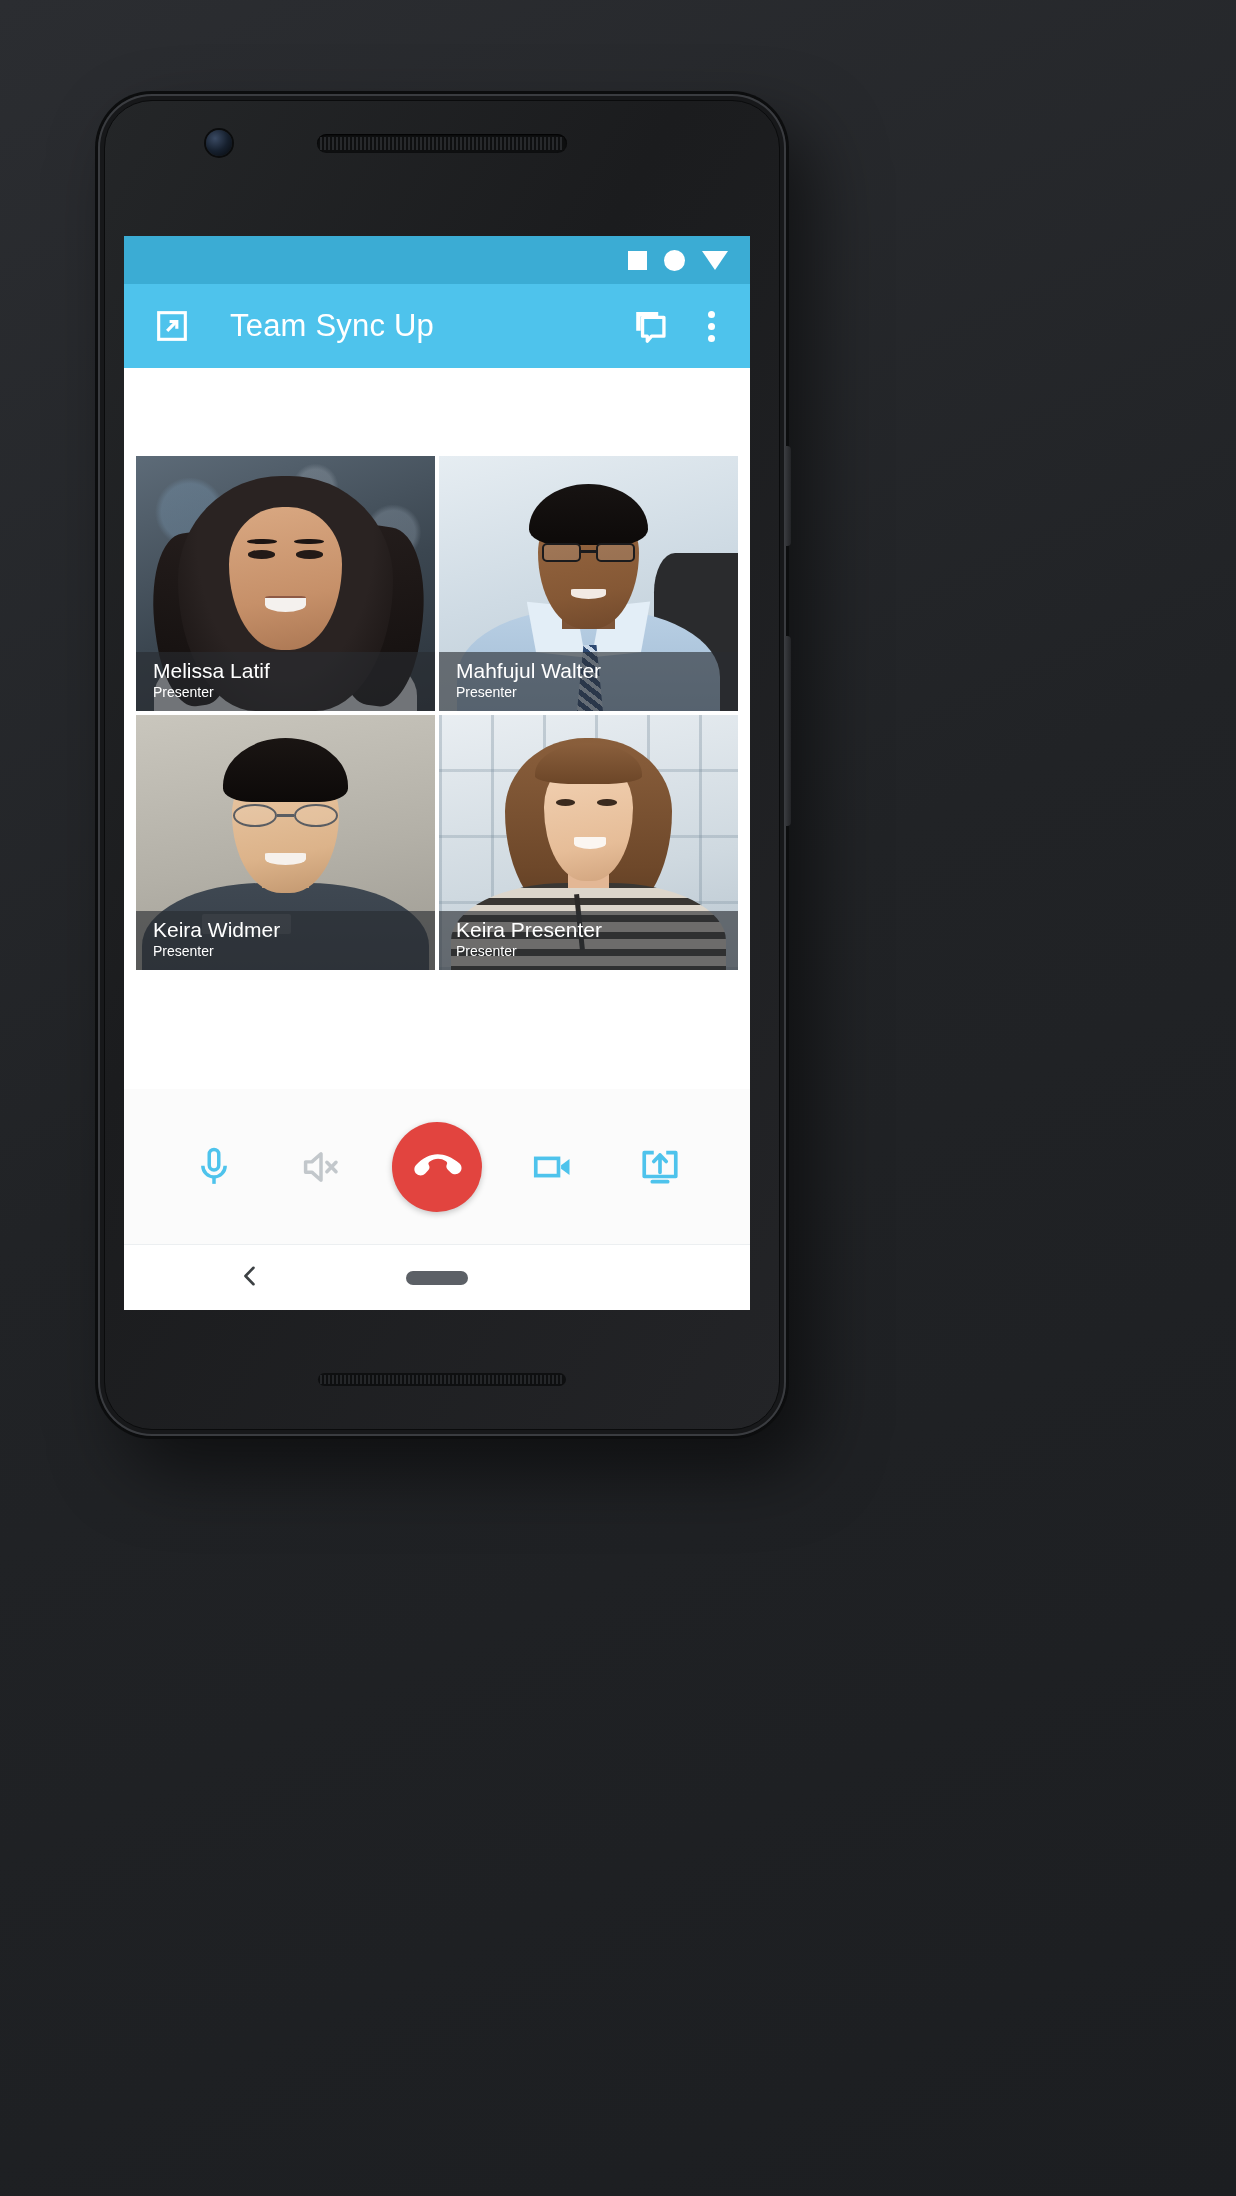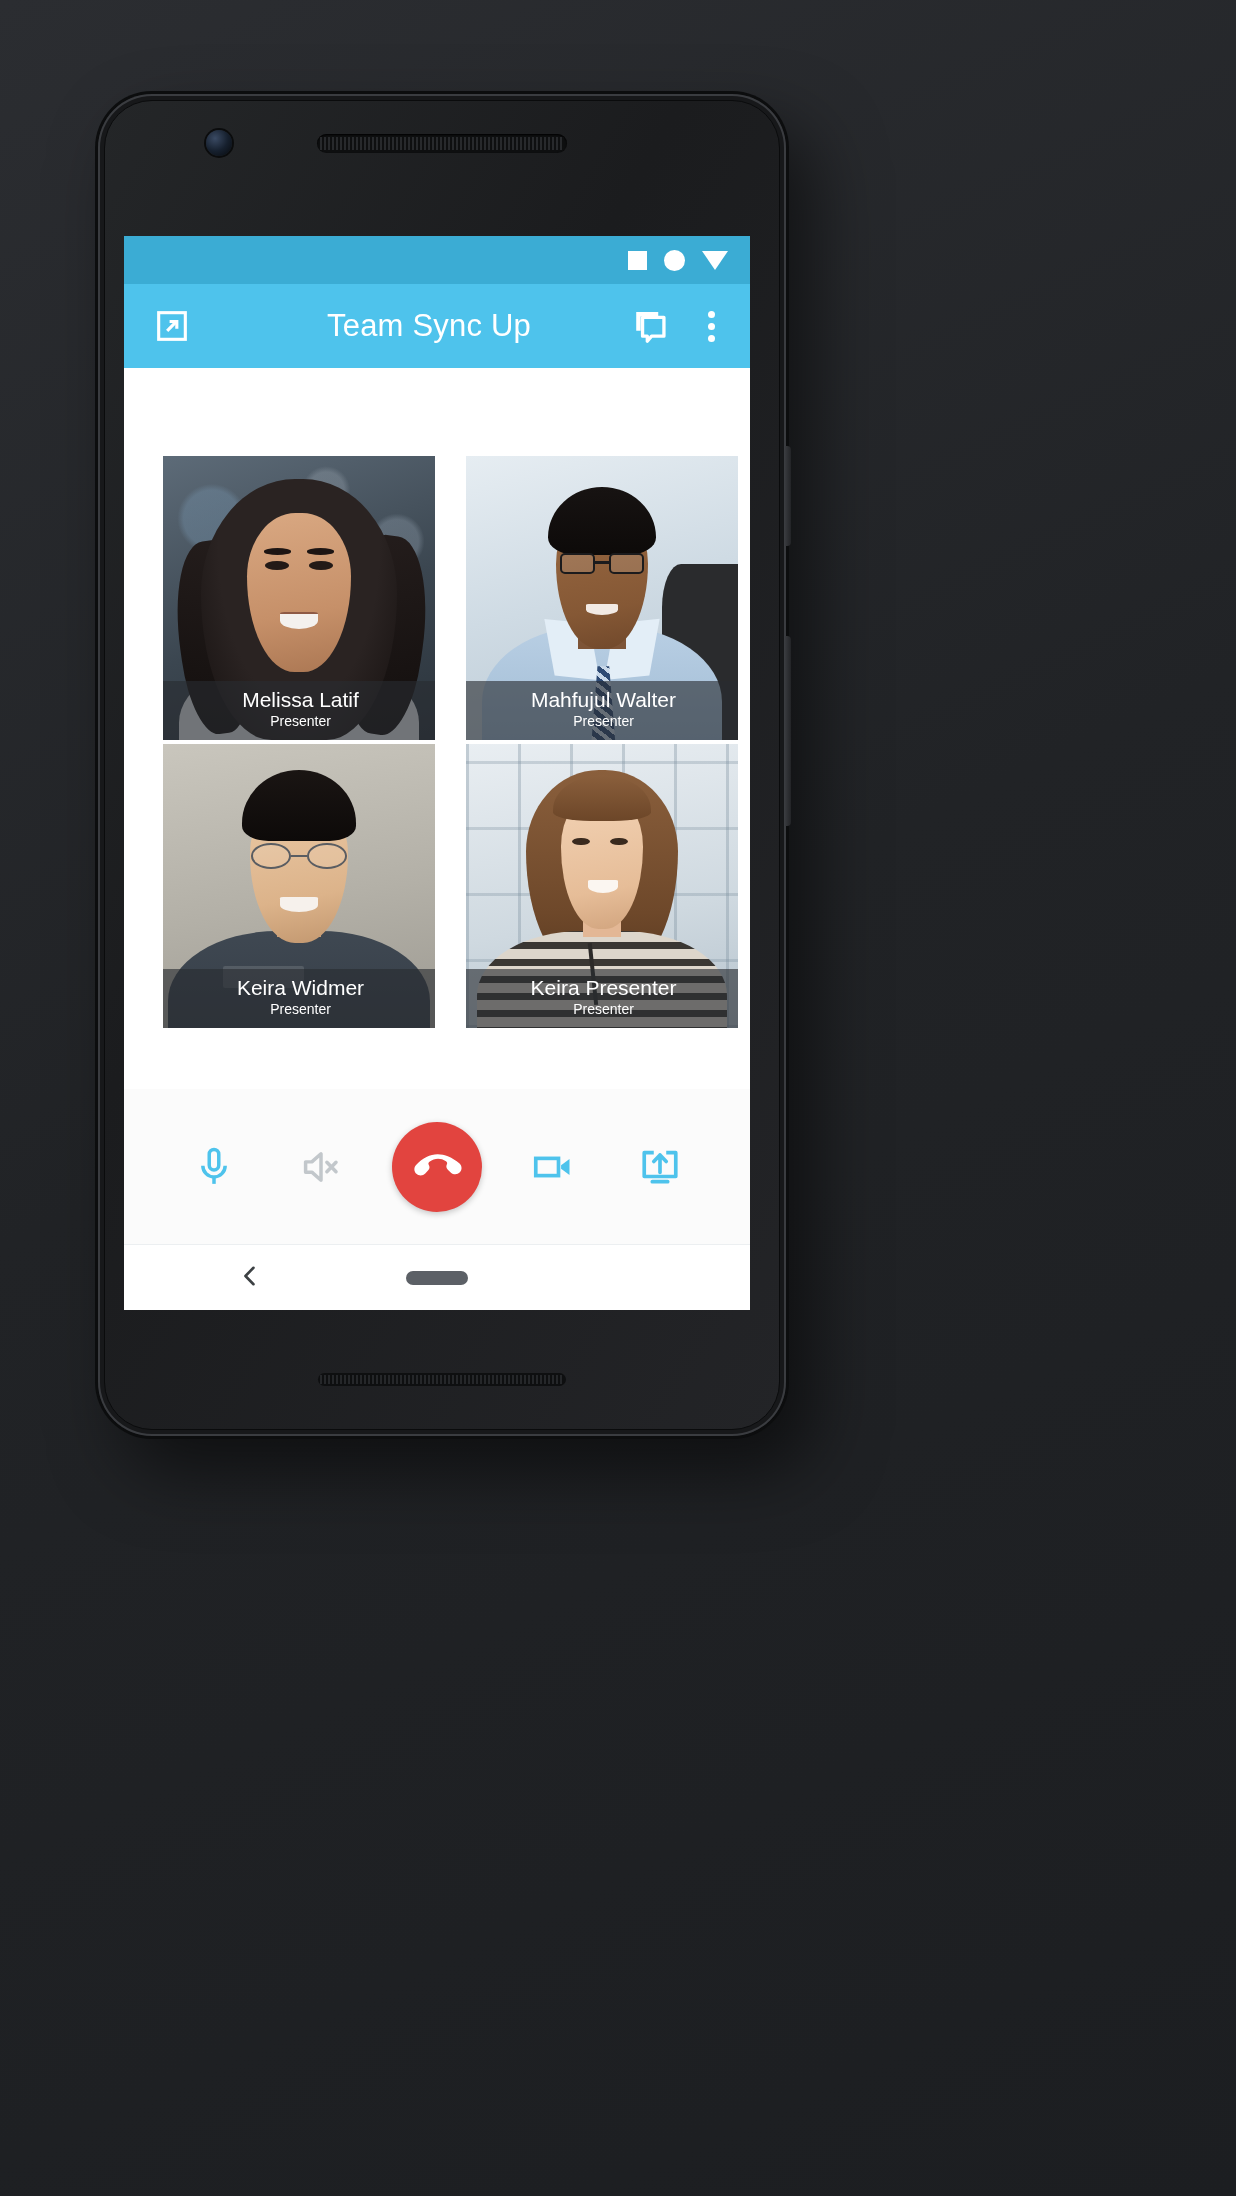--- a/index.html
+++ b/index.html
@@ -11,21 +11,20 @@
     background: #25272b;
     font-family: "Liberation Sans", sans-serif;
   }
 
   
   #page {
     position: relative;
     width: 1236px;
     height: 2196px;
     background: linear-gradient(155deg, #2b2d31 0%, #212326 45%, #1c1e21 100%);
-    text-align: center;
   }
 
   
   #phone {
     position: absolute;
     left: 98px;
     top: 94px;
     width: 688px;
     height: 1342px;
     background: #17181a;
@@ -172,24 +171,23 @@
     padding-top: 88px;
   }
   #tile-grid {
     display: grid;
     grid-template-columns: 1fr 1fr;
     gap: 4px;
     padding: 0 12px;
   }
   .tile {
     position: relative;
-    height: 284px;
+    height: 255px;
     overflow: hidden;
     background: #8b8f94;
-    margin-left: 27px;
   }
   .tile-photo { position: absolute; inset: 0; }
   .name-plate {
     position: absolute;
     left: 0; right: 0; bottom: 0;
     background: rgba(40,44,48,0.62);
     padding: 7px 14px 11px 17px;
     color: #fff;
     line-height: 1.16;
   }

